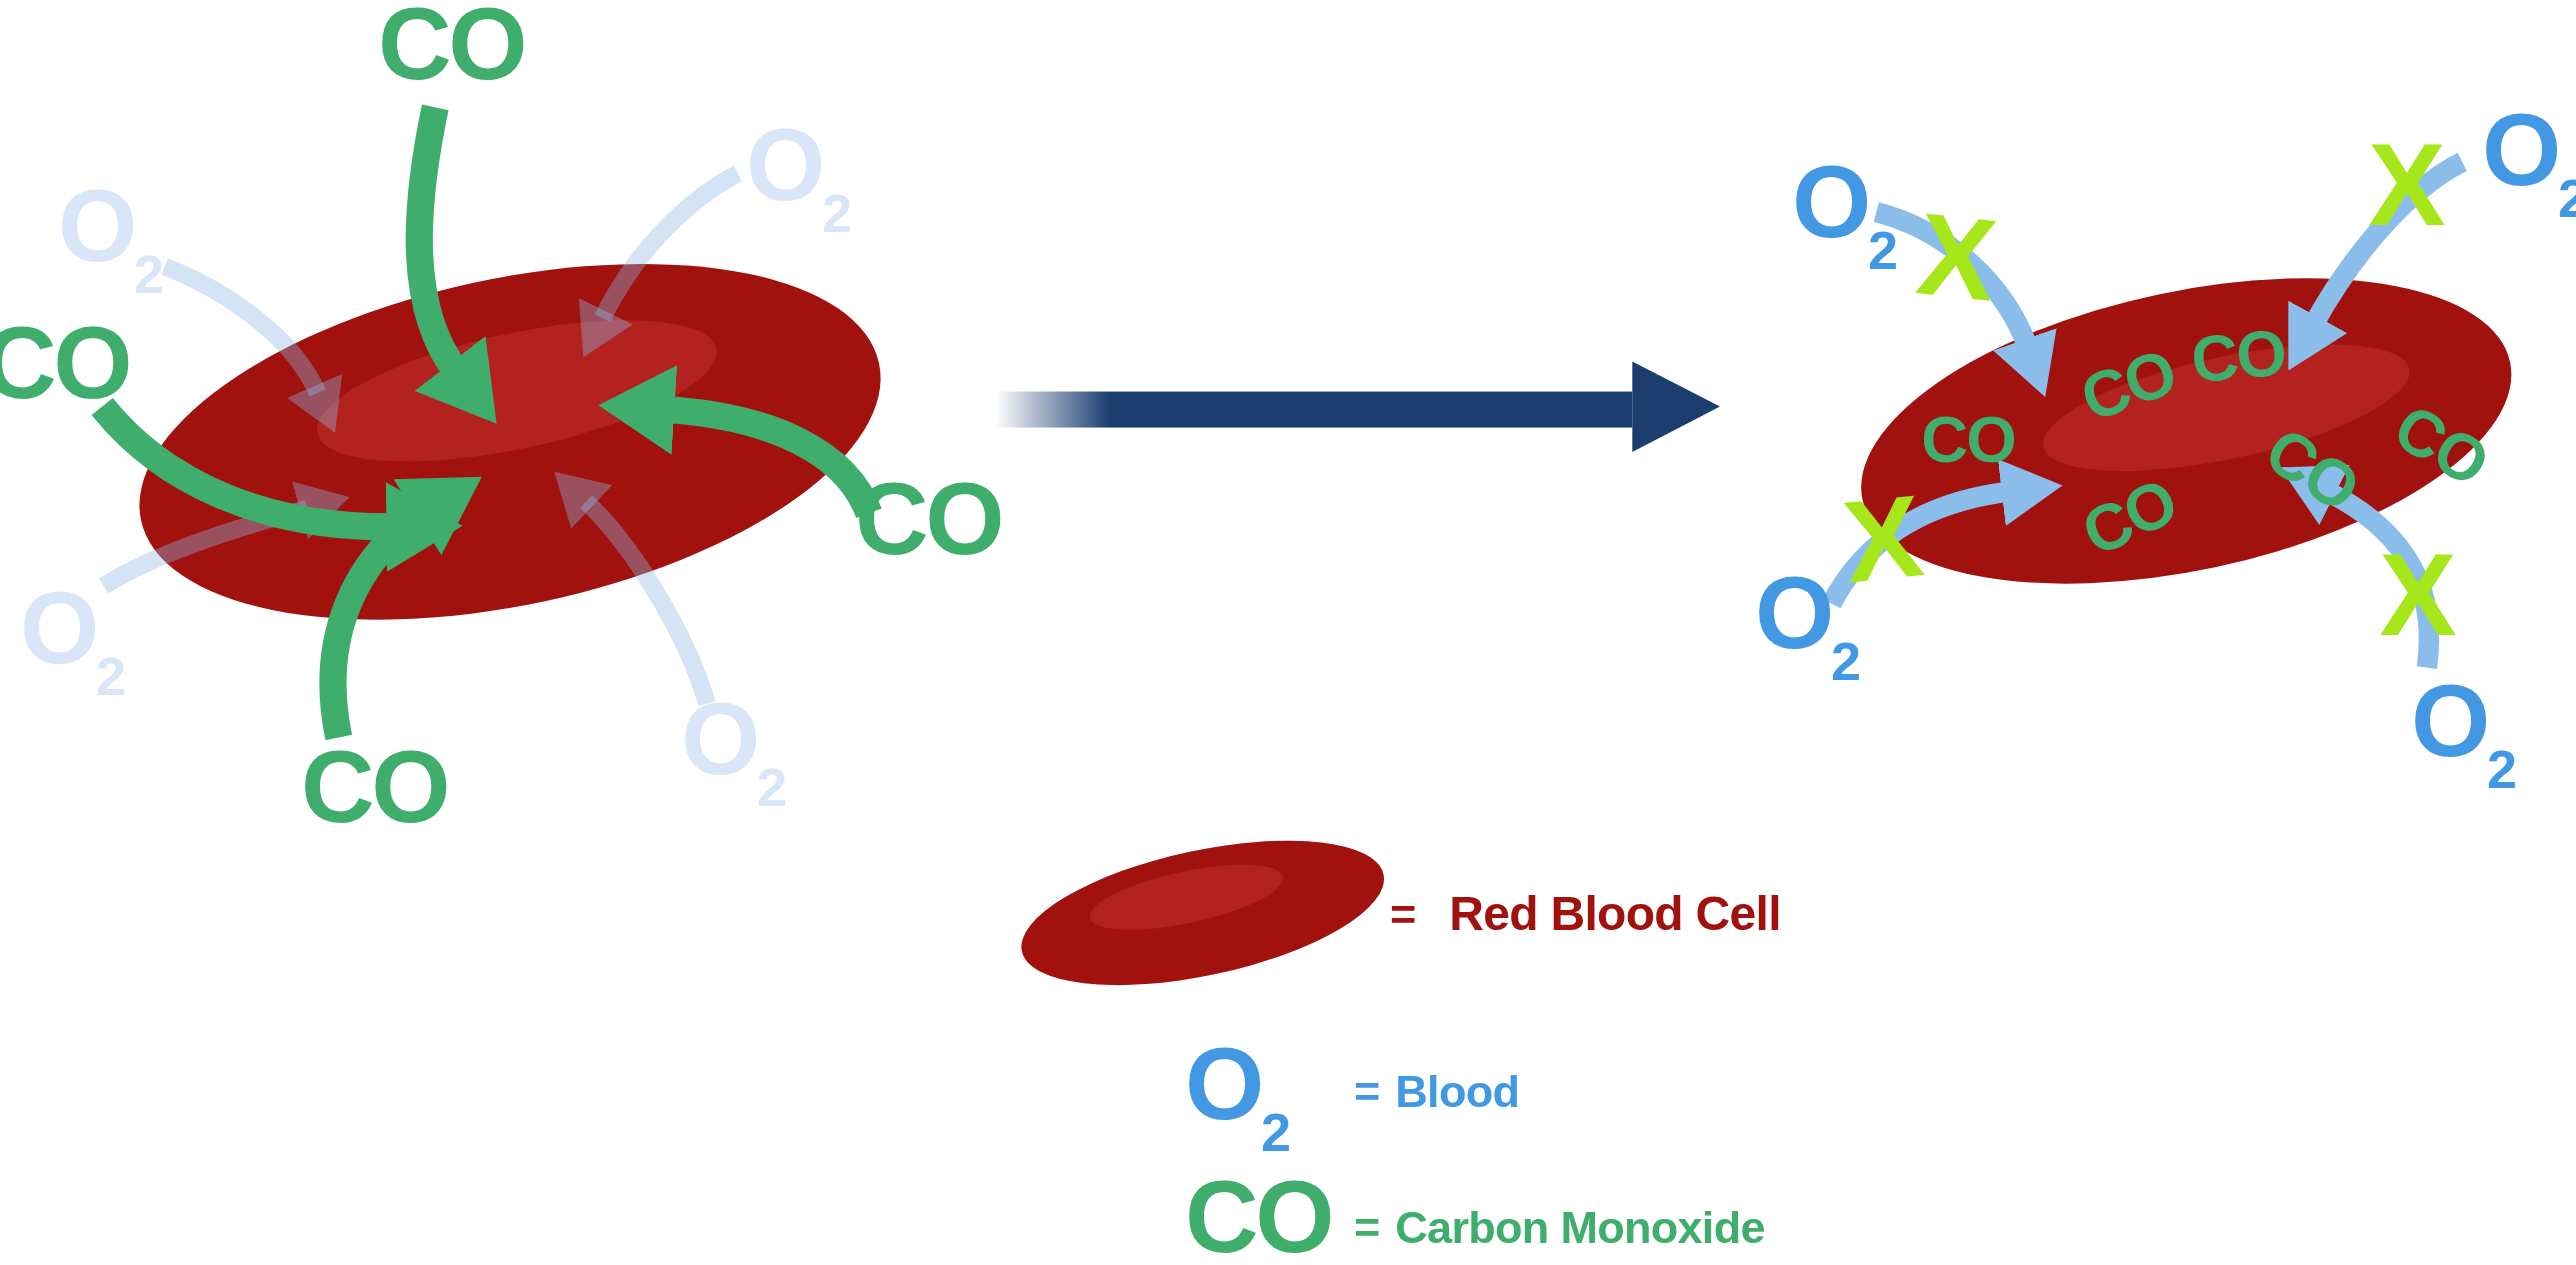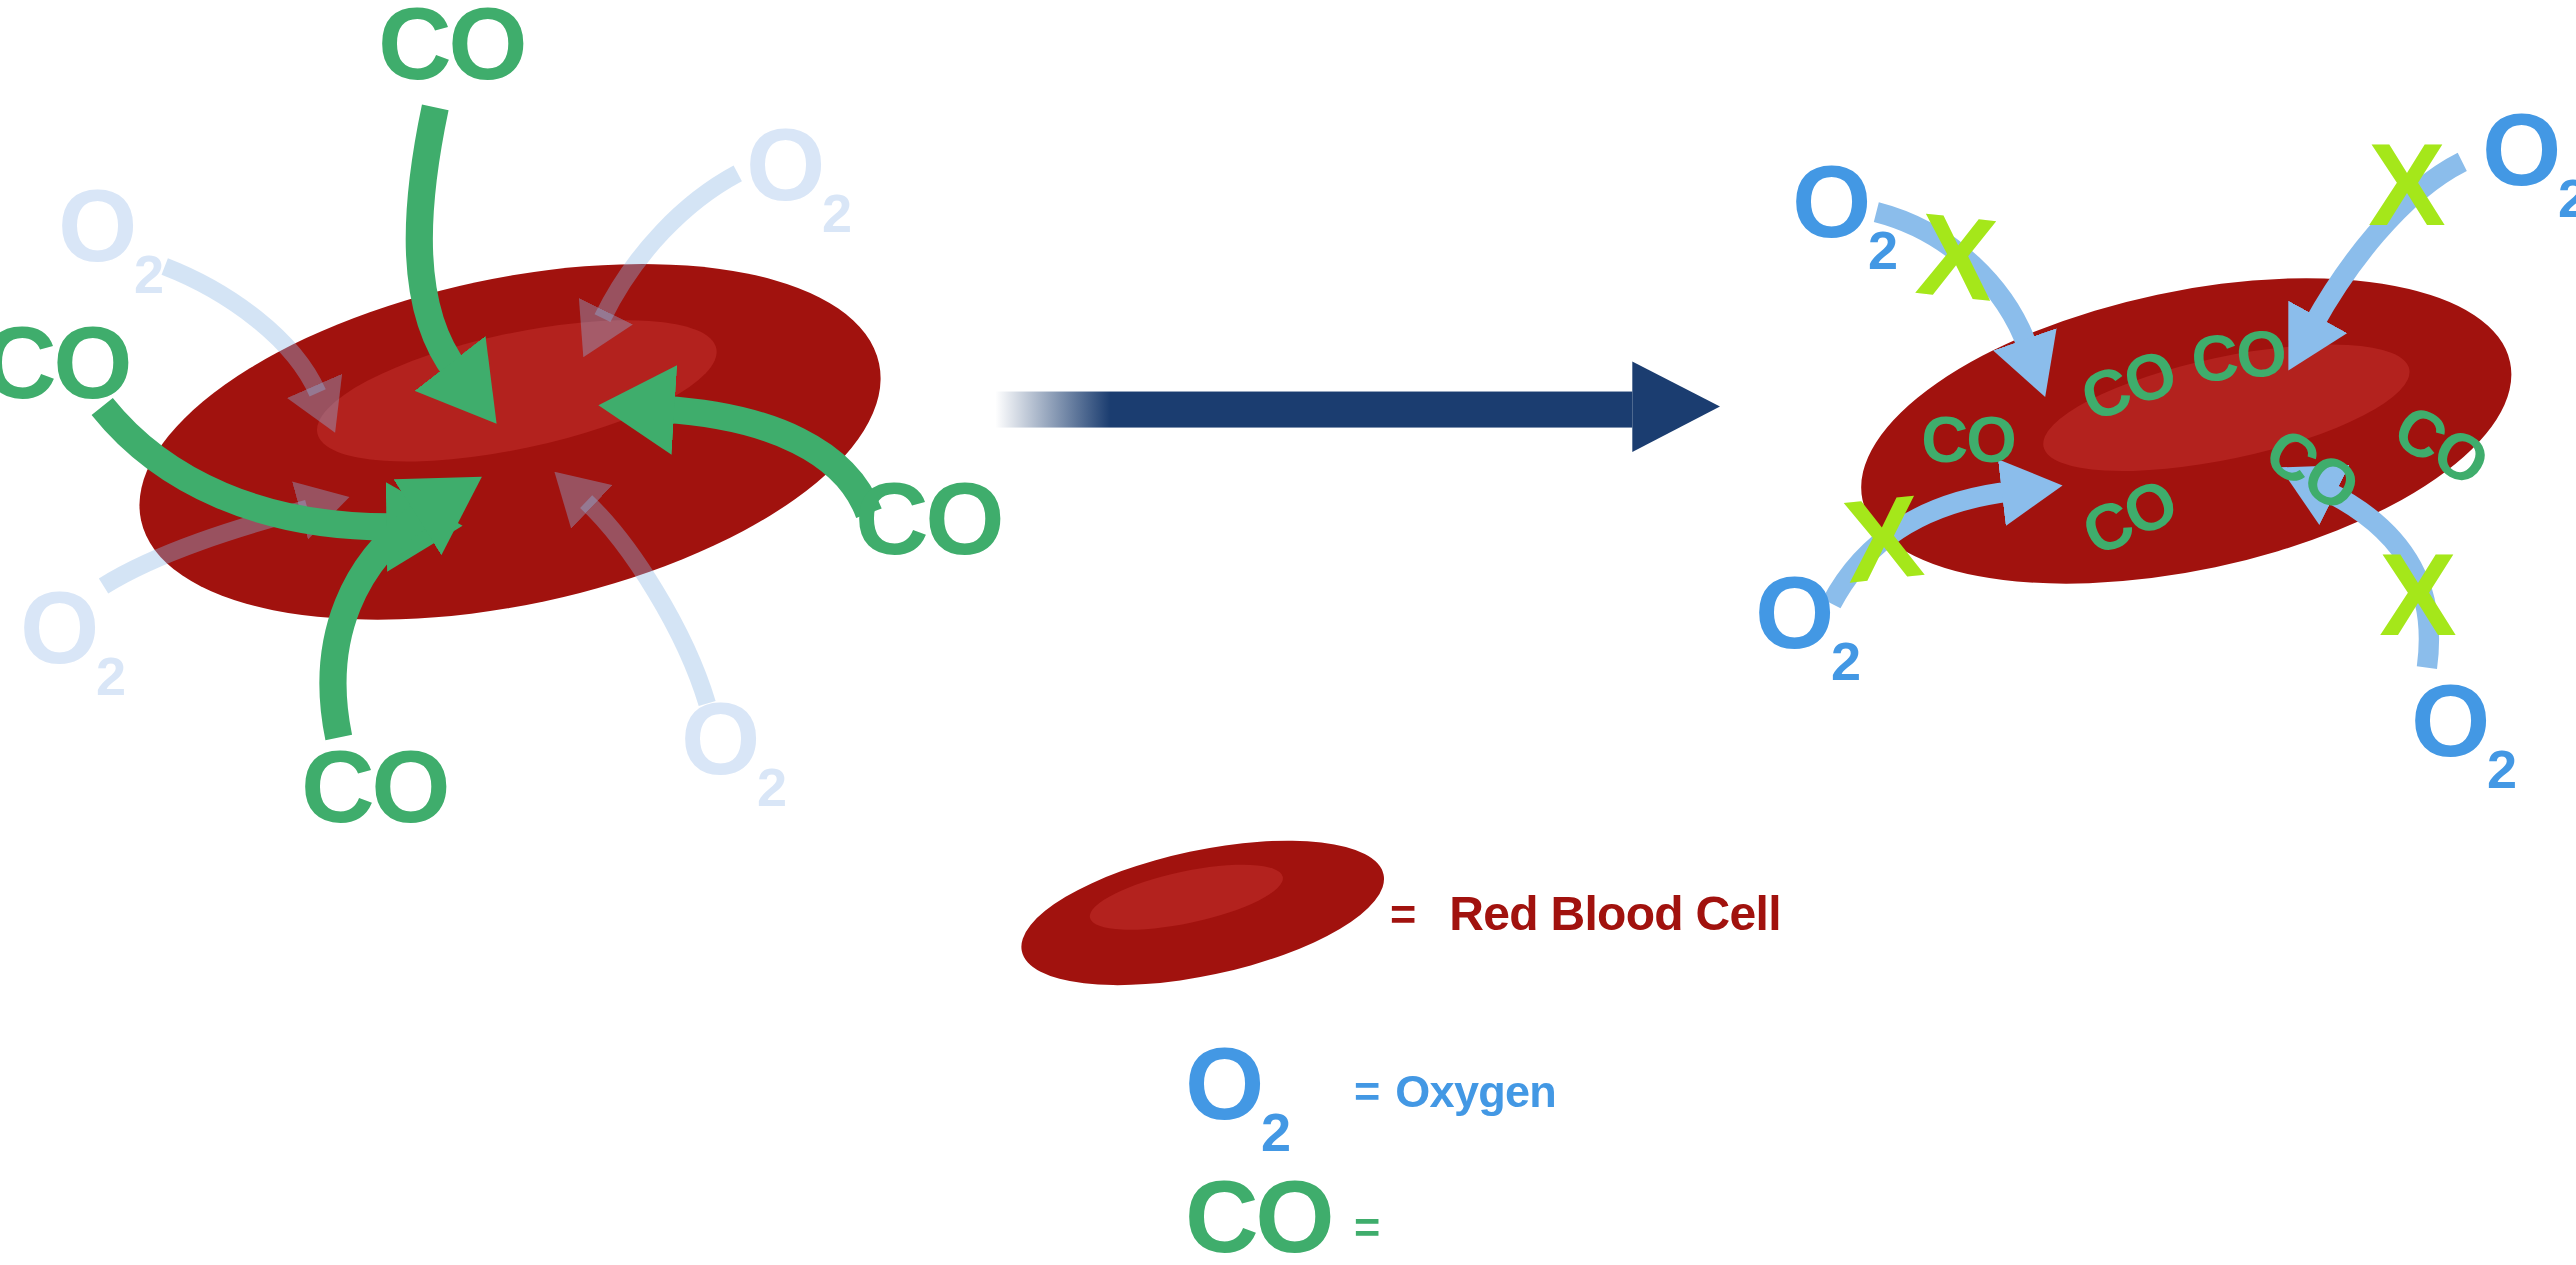--- a/index.html
+++ b/index.html
@@ -124,22 +124,23 @@
   <div class="abs leg-row-text red-text" style="left:1390px;top:890px;">
     <span class="leg-eq">=</span>
     <span class="leg-label" style="font-size:48px;margin-left:18px;">Red Blood Cell</span>
   </div>
 
   <div class="abs leg-sym blue" style="left:1185px;top:1033px;">
     <span>O</span><span class="sub">2</span>
   </div>
   <div class="abs leg-row-text blue" style="left:1354px;top:1069px;">
     <span class="leg-eq">=</span>
-    <span class="leg-label">Oxygen</span>
+    <span class="leg-label">Blood</span>
   </div>
 
   <div class="abs leg-sym co-green" style="left:1185px;top:1166px;">CO</div>
   <div class="abs leg-row-text co-green" style="left:1354px;top:1205px;">
     <span class="leg-eq">=</span>
+    <span class="leg-label">Carbon Monoxide</span>
   </div>
 
 </div>
 
 
 </body></html>

